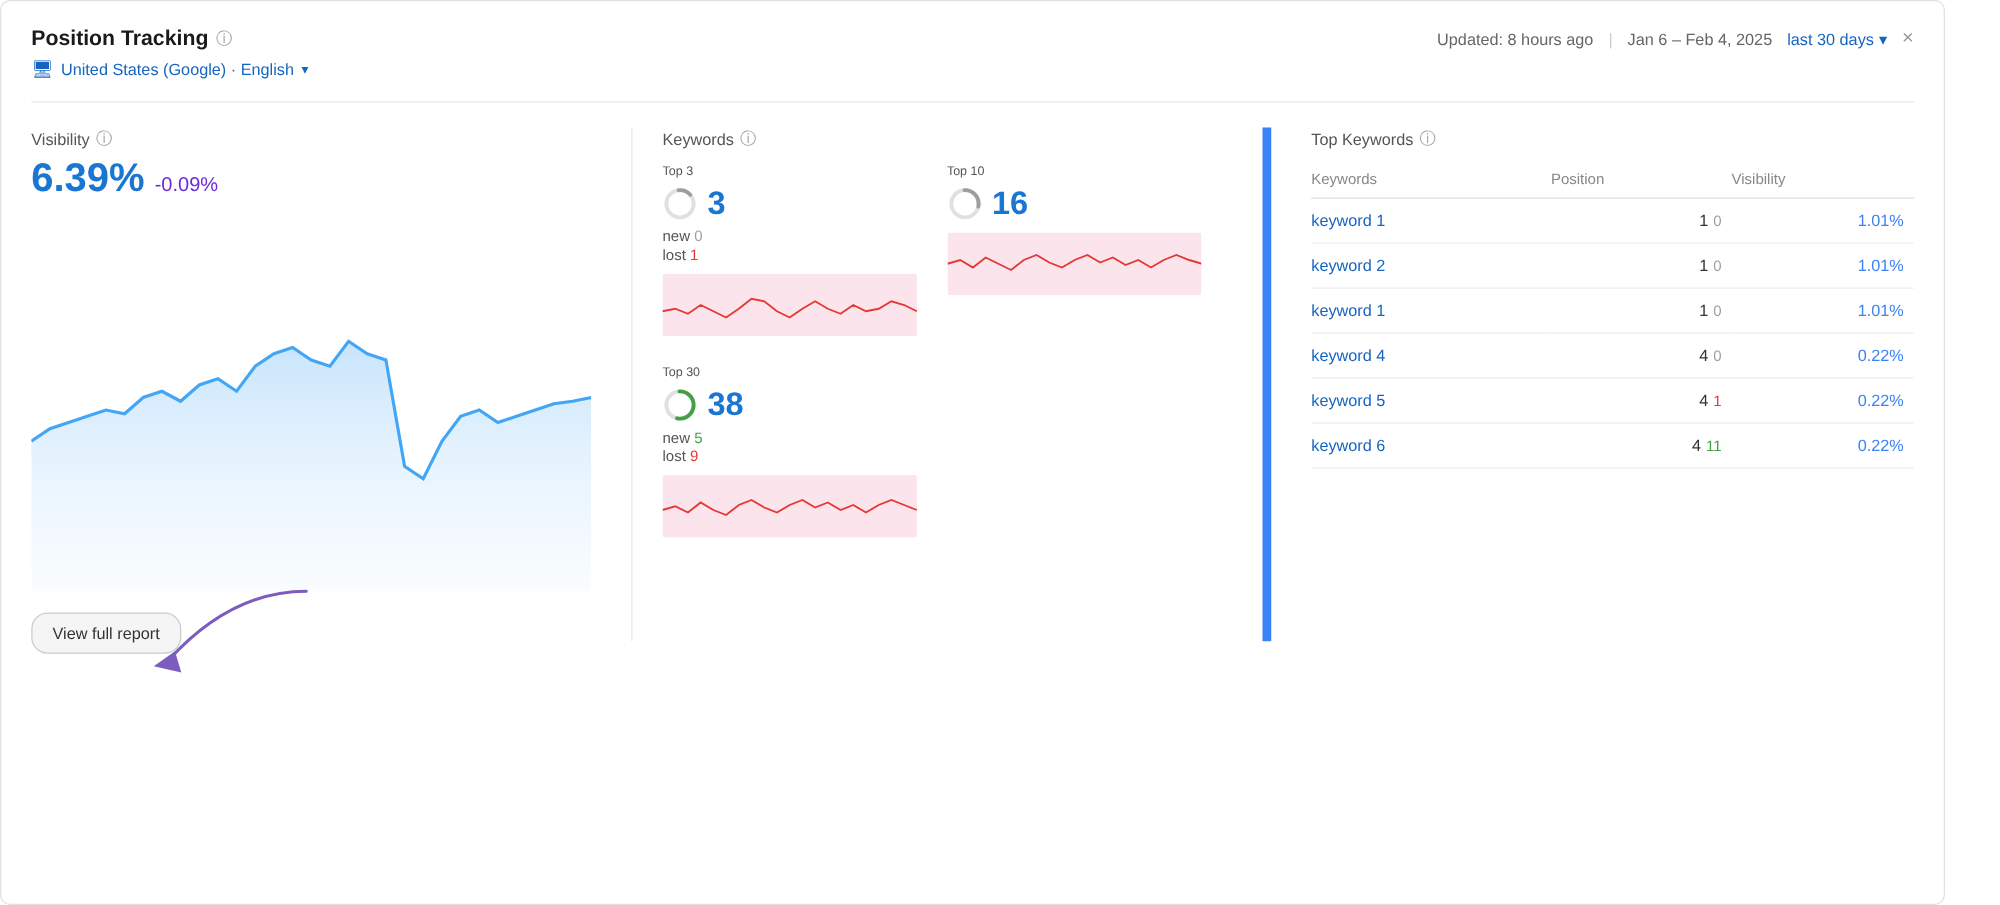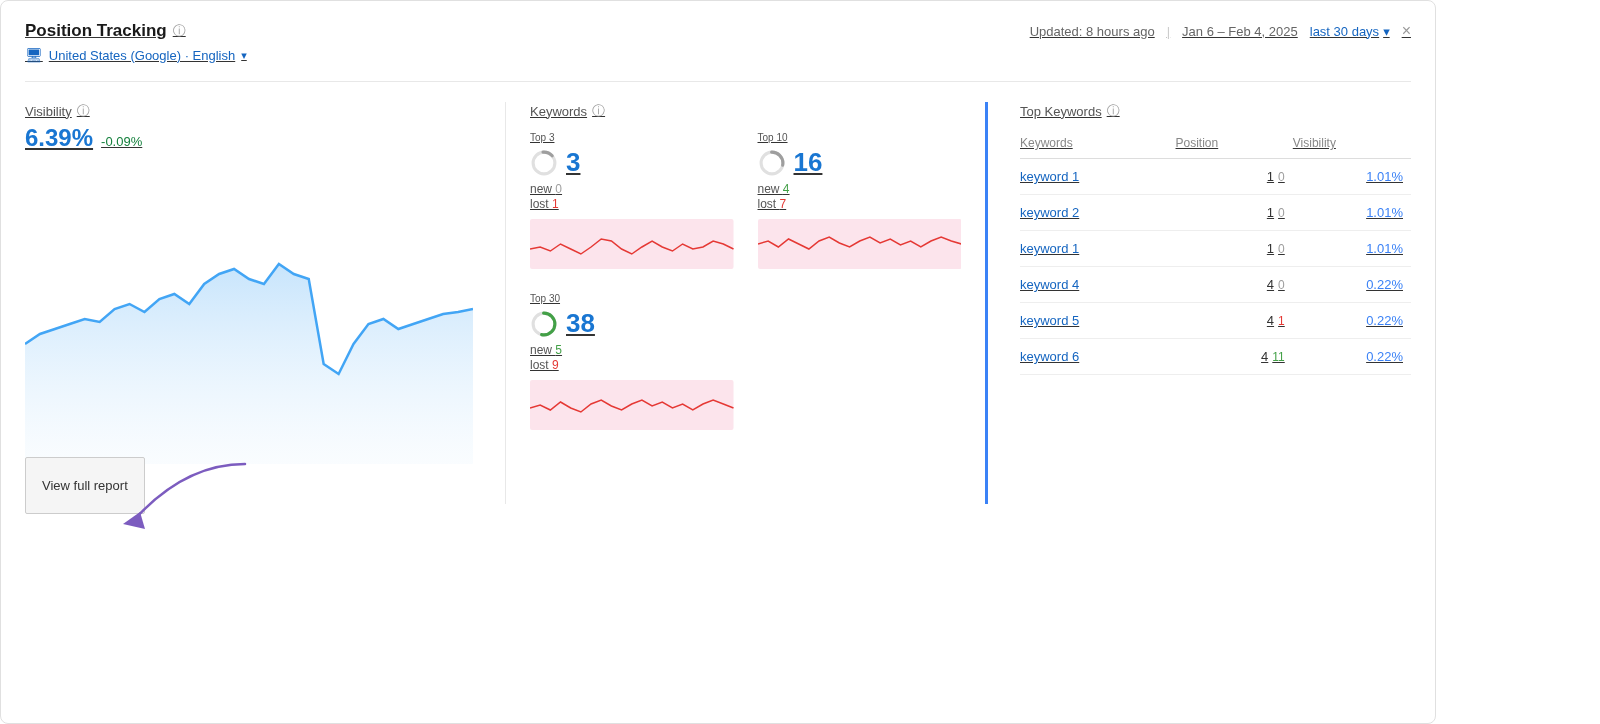--- a/index.html
+++ b/index.html
@@ -3,28 +3,27 @@
   <meta charset="utf-8">
   <style>
     * { box-sizing: border-box; margin: 0; padding: 0; }
     body {
       font-family: -apple-system, BlinkMacSystemFont, 'Segoe UI', Arial, sans-serif;
       background: #fff;
       color: #333;
       font-size: 14px;
     }
     .widget {
-      width: 1436px;
+      width: 1556px;
       min-height: 724px;
       background: #fff;
       border: 1px solid #e0e0e0;
       border-radius: 8px;
       padding: 20px 24px 24px;
       position: relative;
-      text-decoration: underline;
     }
     .header {
       display: flex;
       justify-content: space-between;
       align-items: center;
       margin-bottom: 6px;
     }
     .header-left {
       display: flex;
       align-items: center;
@@ -102,45 +101,45 @@
       align-items: center;
       gap: 5px;
     }
     .visibility-value {
       display: flex;
       align-items: baseline;
       gap: 8px;
       margin-bottom: 12px;
     }
     .big-percent {
-      font-size: 24px;
+      font-size: 32px;
       font-weight: 600;
       color: #1976d2;
     }
     .delta-negative {
-      font-size: 13px;
-      color: #15803d;
+      font-size: 16px;
+      color: #6d28d9;
     }
     .chart-container {
       position: relative;
       width: 100%;
       height: 340px;
     }
     .visibility-chart {
       width: 100%;
       height: 300px;
     }
     .view-full-report-btn {
       position: absolute;
       bottom: -10px;
       left: 0;
       background: #f5f5f5;
       border: 1px solid #ccc;
-      border-radius: 2px;
-      padding: 20px 16px;
+      border-radius: 13px;
+      padding: 8px 16px;
       font-size: 13px;
       color: #333;
       cursor: pointer;
       white-space: nowrap;
     }
 
     
     .arrow-svg {
       position: absolute;
       bottom: -30px;
@@ -200,21 +199,22 @@
     .mini-chart {
       width: 100%;
       height: 50px;
       margin-top: 4px;
     }
 
     
     .top-keywords-section {
       flex: 1;
       padding-left: 32px;
-      border-left: 3px solid #3b82f6;
+      border-left: 7px solid #3b82f6;
+      margin-left: 25px;
     }
     .tk-table {
       width: 100%;
       border-collapse: collapse;
       margin-top: 12px;
     }
     .tk-table th {
       text-align: left;
       font-size: 12px;
       color: #888;
@@ -359,24 +359,20 @@
 
         <div class="keyword-card">
           <span class="card-label">Top 10</span>
           <div class="card-count-row">
             <svg class="donut-ring" viewBox="0 0 36 36">
               <circle cx="18" cy="18" r="14" fill="none" stroke="#e0e0e0" stroke-width="4"></circle>
               <circle cx="18" cy="18" r="14" fill="none" stroke="#9e9e9e" stroke-width="4" stroke-dasharray="26 62" stroke-dashoffset="23" stroke-linecap="round"></circle>
             </svg>
             <span class="card-number">16</span>
           </div>
-          <div class="card-stats">
-            <span class="stat-new">new <span class="stat-green">4</span></span>
-            <span class="stat-lost">lost <span class="stat-red">7</span></span>
-          </div>
           <svg class="mini-chart" viewBox="0 0 200 50" preserveAspectRatio="none">
             <rect x="0" y="0" width="200" height="50" fill="#fce4ec" rx="2"></rect>
             <path d="M0,25 L10,22 L20,28 L30,20 L40,25 L50,30 L60,22 L70,18 L80,24 L90,28 L100,22 L110,18 L120,24 L130,20 L140,26 L150,22 L160,28 L170,22 L180,18 L190,22 L200,25" fill="none" stroke="#e53935" stroke-width="1.5"></path>
           </svg>
         </div>
 
         <div class="keyword-card">
           <span class="card-label">Top 30</span>
           <div class="card-count-row">
             <svg class="donut-ring" viewBox="0 0 36 36">

